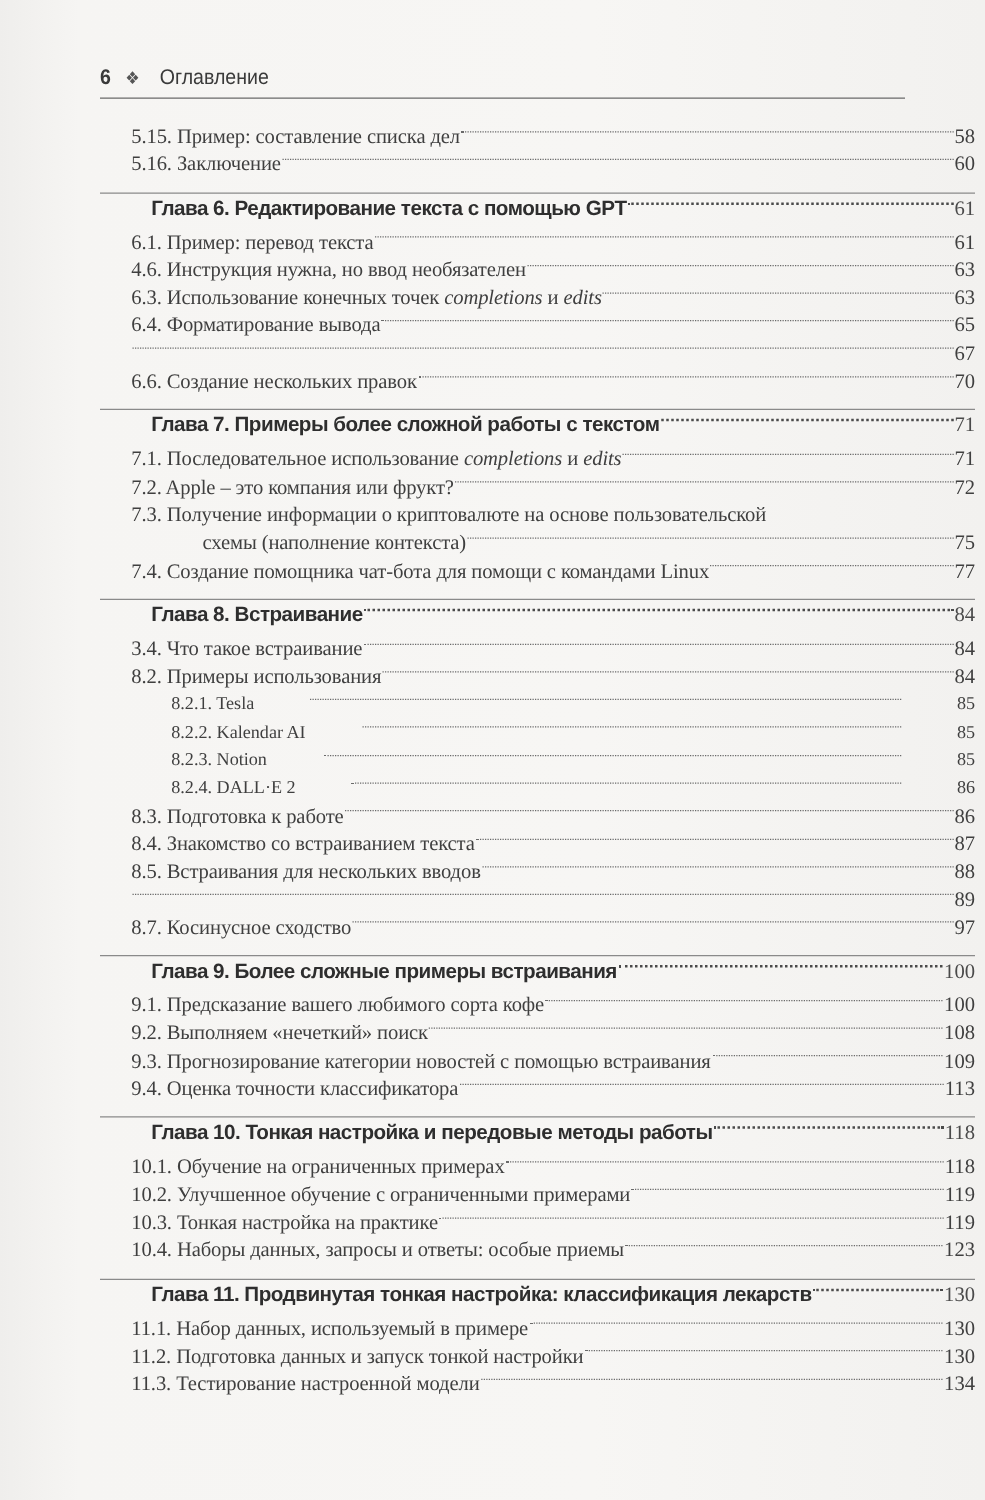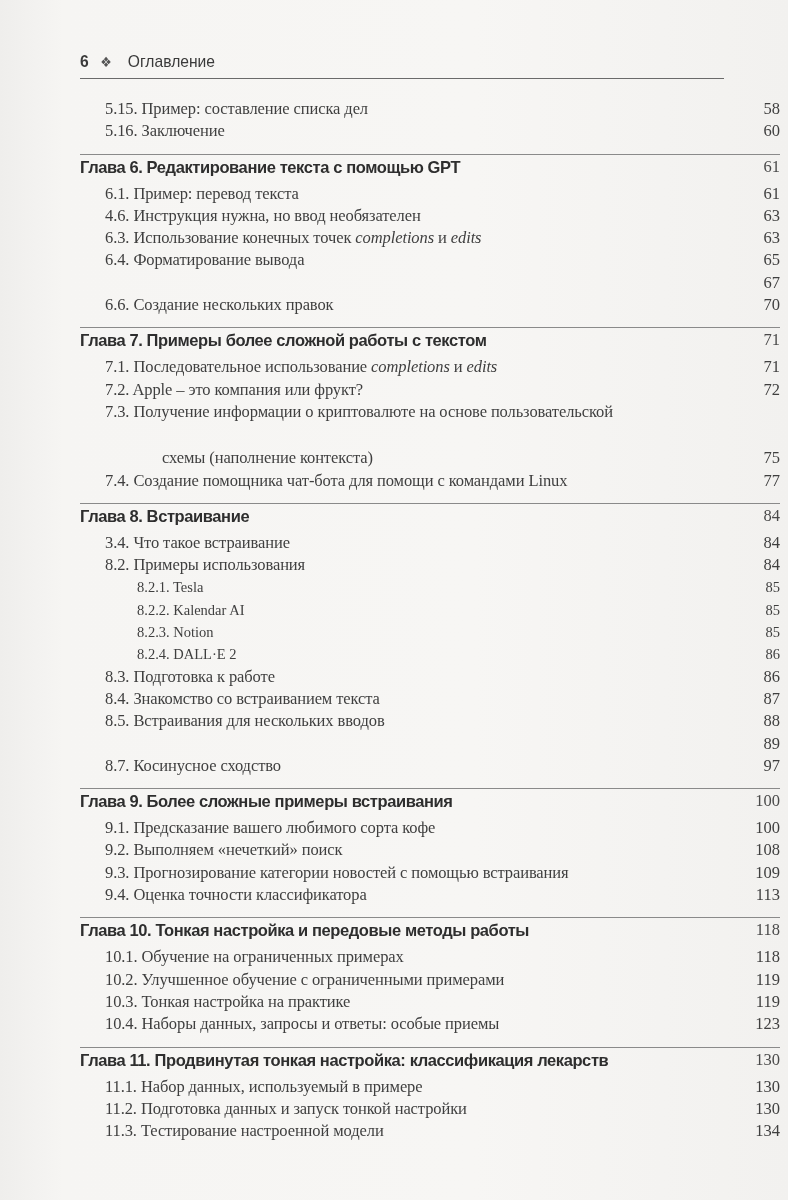--- a/index.html
+++ b/index.html
@@ -23,45 +23,46 @@
       transform: scaleX(0.92); transform-origin: left center;
     }
     .running-head .pnum { font-weight: bold; width: 22px; }
     .running-head .orn { width: 30px; color: #555; font-size: 14px; }
     .toc {
       position: absolute; left: 80px; top: 98px; width: 700px;
       font-family: "Liberation Serif", serif;
       font-size: 16.5px; color: #3f3f3f;
     }
     .row {
-      display: flex; align-items: flex-start;
+      display: flex; align-items: center;
       height: 22.3px; line-height: 22.3px;
       white-space: nowrap; overflow: hidden;
     }
     .row .t { flex: 0 0 auto; }
     .row .t i { font-style: italic; }
     .row .dots {
       flex: 1 1 auto; overflow: hidden; margin: 0 1px;
       border-bottom: 1.6px dotted #6a6a6a; height: 0; position: relative; top: -4px;
     }
     .row .p { flex: 0 0 auto; min-width: 10px; text-align: right; }
     .l1 { padding-left: 25px; }
     .l2 { padding-left: 57px; font-size: 14.5px; gap: 44px; }
     .l1 .t { letter-spacing: -0.1px; }
     .chap {
       font-family: "Liberation Sans", sans-serif;
       font-weight: bold; font-size: 16.5px; color: #2e2e2e;
       height: 24px; line-height: 24px;
       letter-spacing: -0.4px;
+      margin-left: 41px;
     }
     .chap .dots { border-bottom: 2px dotted #4a4a4a; }
     .chap .p { font-family: "Liberation Serif", serif; font-weight: normal; color: #4a4a4a; letter-spacing: 0; }
     .gap { height: 11px; }
     .gap-s { height: 4px; }
-    .cont { padding-left: 82px; margin-top: 24px; }
+    .cont { padding-left: 82px; }
     .chap-sep { border-top: 1.4px solid #8a8a8a; margin-top: 0px; }
   </style>
 </head>
 <body>
 
 <div class="page">
   <div class="running-head">
     <span class="pnum">6</span>
     <span class="orn">❖</span>
     <span class="htitle">Оглавление</span>

